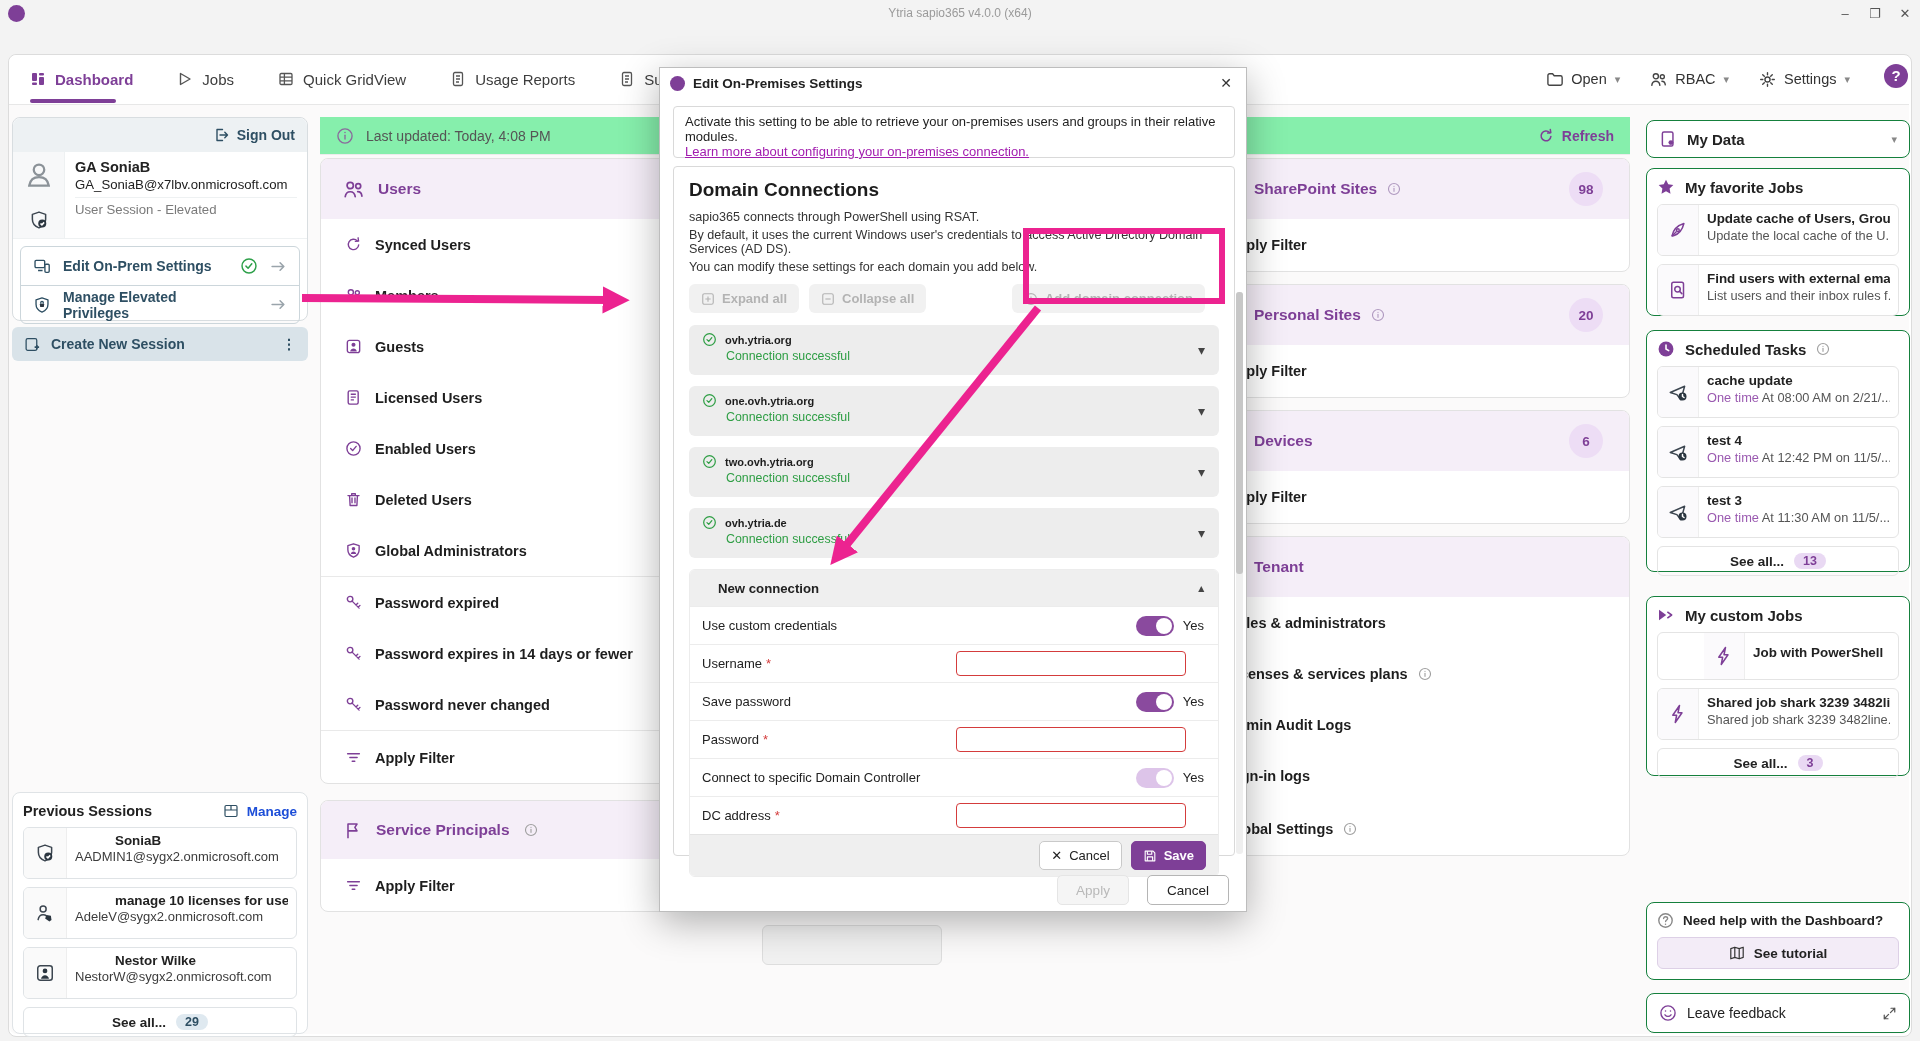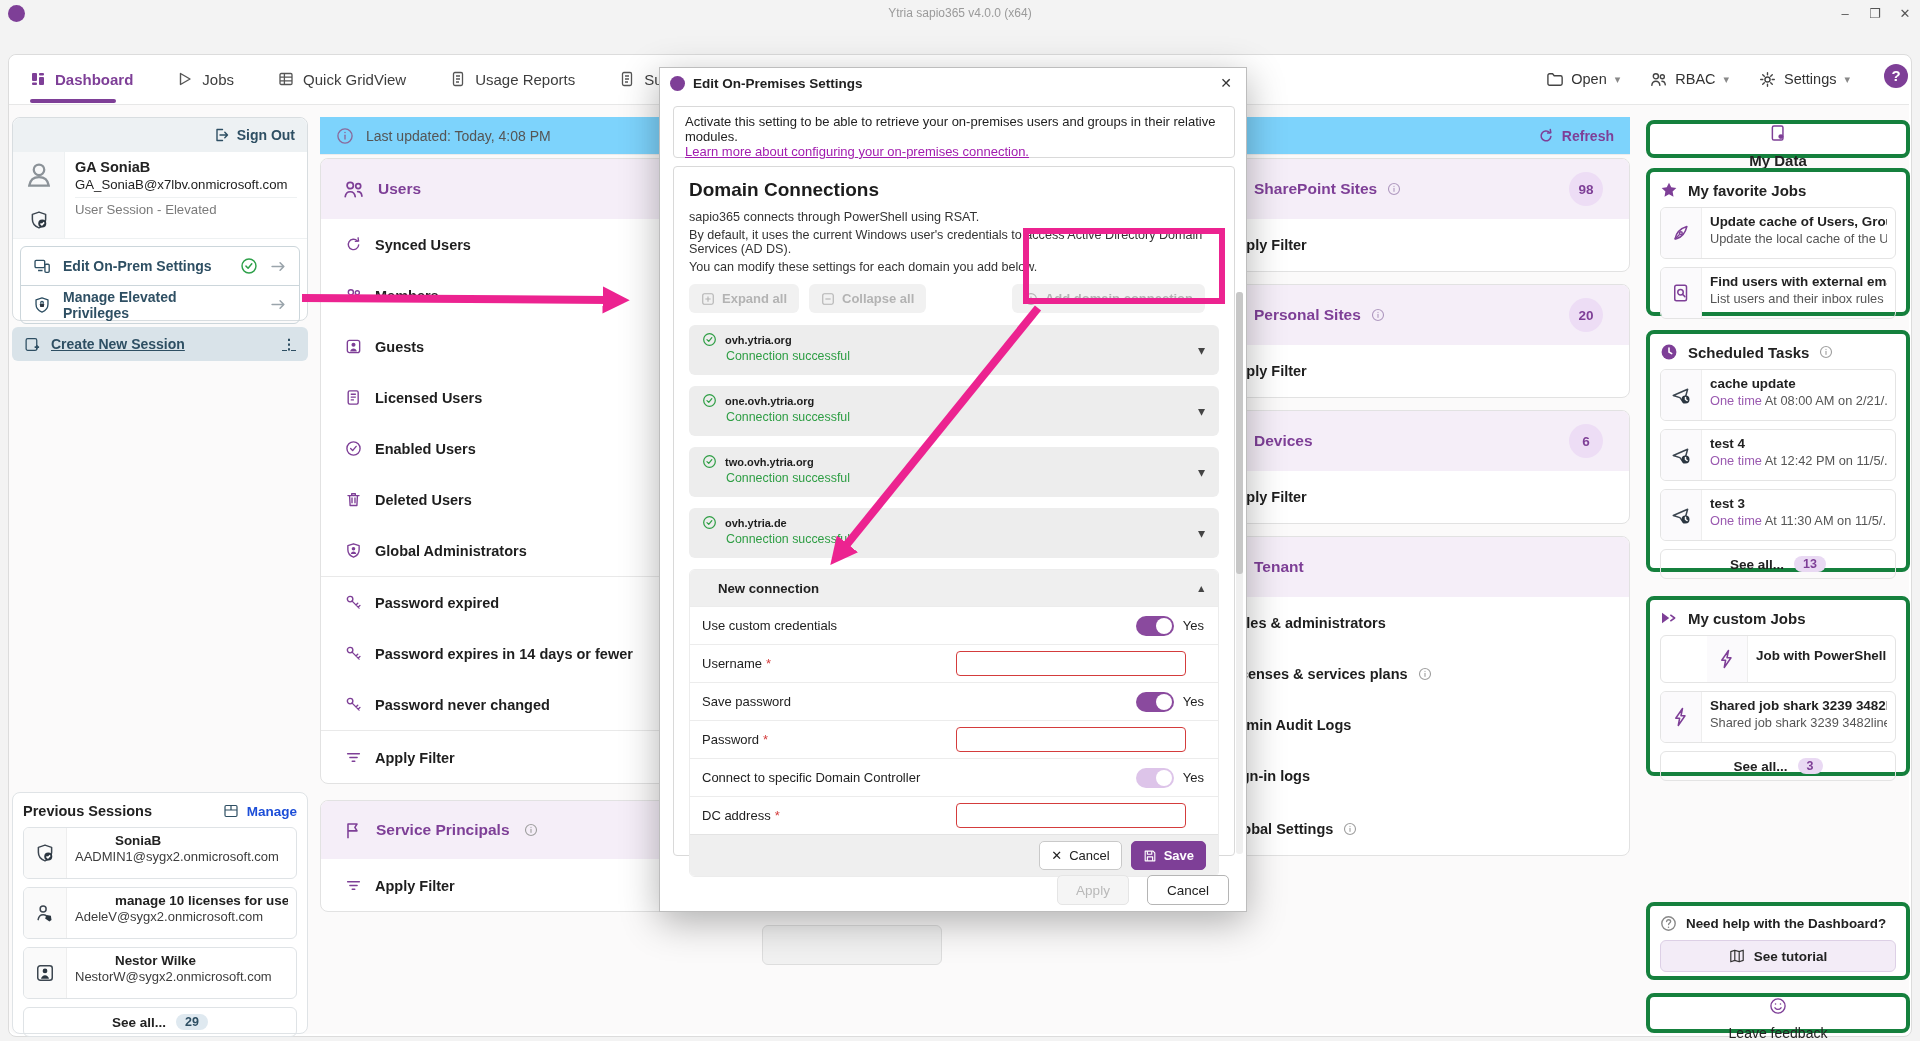--- a/index.html
+++ b/index.html
@@ -33,47 +33,47 @@
   #sess-iconcol{width:52px;border-right:1px solid #eef1f2;display:flex;flex-direction:column;align-items:center;justify-content:space-between;padding:8px 0;box-sizing:border-box;background:#f7f8f9;}
   #sess-text{padding:7px 10px 0 10px;flex:1;min-width:0;}
   .sname{font-weight:700;font-size:14.5px;}
   .semail{font-size:13.2px;margin-top:2px;}
   .sdiv{border-top:1px solid #eef1f2;margin:5px 0 4px 0;}
   .ssess{font-size:13.2px;color:#7a7a7a;}
   #sess-actions{margin:7px;border:1px solid #ccd6db;border-radius:6px;overflow:hidden;}
   .actrow{height:38px;display:flex;align-items:center;gap:12px;padding:0 12px;font-weight:700;color:#2e4f63;font-size:14px;box-sizing:border-box;}
   .actrow+.actrow{border-top:1px solid #ccd6db;}
   .grow{flex:1;}
-  #create-sess{left:12px;top:327px;width:296px;height:34px;background:#d9e3e9;border-radius:6px;display:flex;align-items:center;padding:0 12px;gap:10px;font-weight:700;color:#2e4f63;box-sizing:border-box;text-decoration:underline;}
+  #create-sess{left:12px;top:327px;width:296px;height:34px;background:#d9e3e9;border-radius:6px;display:flex;align-items:center;padding:0 12px;gap:10px;font-weight:700;color:#2e4f63;box-sizing:border-box;}
   #prev-card{left:12px;top:792px;width:296px;height:242px;border-color:#dfe3e6;padding:10px;}
   .pv-title{font-weight:700;font-size:14.5px;}
   .pv-item{height:50px;border:1px solid #dfe3e6;border-radius:6px;margin-top:8px;display:flex;align-items:stretch;overflow:hidden;}
   .pv-icon{width:42px;border-right:1px solid #eee;display:flex;align-items:center;justify-content:center;background:#fafafa;color:#384a56;}
   .pv-text{padding:5px 8px;min-width:0;flex:1;}
   .pv-name{font-weight:700;font-size:13.4px;margin-left:40px;}
   .pv-email{font-size:13px;color:#3c3c3c;margin-top:1px;}
   .seeall{height:28px;border:1px solid #dfe3e6;border-radius:6px;margin-top:8px;display:flex;align-items:center;justify-content:center;gap:10px;font-weight:700;font-size:13.5px;color:#222;}
   .pill{background:#e9d9f3;color:#7e3f97;border-radius:10px;padding:1px 9px;font-weight:700;font-size:12.5px;}
   .pill.blue{background:#dfe9f0;color:#2e4f63;}
   
-  #statusbar{left:320px;top:117px;width:1310px;height:38px;background:#7dd3fc;border-bottom:1px solid #ececec;display:flex;align-items:center;padding:0 16px;box-sizing:border-box;color:#555;font-size:14px;gap:12px;}
+  #statusbar{left:320px;top:117px;width:1310px;height:38px;background:#86efac;border-bottom:1px solid #ececec;display:flex;align-items:center;padding:0 16px;box-sizing:border-box;color:#555;font-size:14px;gap:12px;}
   #refresh{display:flex;align-items:center;gap:8px;color:#7e3f97;font-weight:600;}
   
   #users-card{left:320px;top:158px;width:392px;height:626px;overflow:hidden;}
   .phead{height:60px;background:#f5eef8;display:flex;align-items:center;gap:14px;padding:0 22px;color:#7e3f97;font-weight:700;font-size:15.5px;}
   .uitem{height:51px;display:flex;align-items:center;gap:13px;padding:0 24px;font-weight:600;font-size:14.5px;color:#1e1e1e;}
   .hline{border-top:1px solid #e9e9e9;margin:0 0;}
   #sp-card{left:320px;top:800px;width:392px;height:112px;overflow:hidden;}
   
   .tcard{position:absolute;left:1048px;width:582px;background:#fff;border:1px solid #e2e2e2;border-radius:8px;box-sizing:border-box;overflow:hidden;}
   .thead{height:60px;background:#f5eef8;display:flex;align-items:center;gap:10px;padding-left:205px;color:#7e3f97;font-weight:700;font-size:15.5px;position:relative;}
   .cbadge{position:absolute;right:26px;top:13px;min-width:34px;height:34px;border-radius:50%;background:#edddf5;color:#7e3f97;font-weight:700;display:flex;align-items:center;justify-content:center;font-size:13.5px;}
   .titem{height:51px;display:flex;align-items:center;gap:10px;padding-left:178px;font-weight:600;font-size:14.5px;color:#1e1e1e;}
   
-  .rcard{position:absolute;left:1646px;width:264px;background:#fff;border:4px solid #15803d;border-radius:8px;box-sizing:border-box;padding:9px 10px;flex-direction:column;}
+  .rcard{position:absolute;left:1646px;width:264px;background:#fff;border:1px solid #15803d;border-radius:8px;box-sizing:border-box;padding:9px 10px;}
   .rtitle{display:flex;align-items:center;gap:10px;font-weight:700;font-size:15px;}
   .ritem{border:1px solid #e4e4e4;border-radius:6px;margin-top:8px;display:flex;align-items:stretch;overflow:hidden;}
   .ricon{width:40px;border-right:1px solid #eee;display:flex;align-items:center;justify-content:center;color:#7e3f97;background:#fbfafc;}
   .rtext{padding:6px 8px;min-width:0;flex:1;}
   .rname{font-weight:700;font-size:13.4px;}
   .rsub{font-size:12.8px;color:#555;margin-top:2px;}
   .onetime{color:#9a5ab0;}
   #tutorial-btn{margin-top:8px;height:30px;border:1px solid #ddd0e6;background:#f3ecf7;border-radius:6px;display:flex;align-items:center;justify-content:center;gap:9px;font-weight:600;font-size:13.5px;color:#222;}
   
   #modal{left:659px;top:67px;width:588px;height:845px;background:#fff;border:1px solid #bdbdbd;box-shadow:0 10px 36px rgba(0,0,0,.30);z-index:10;box-sizing:border-box;}

